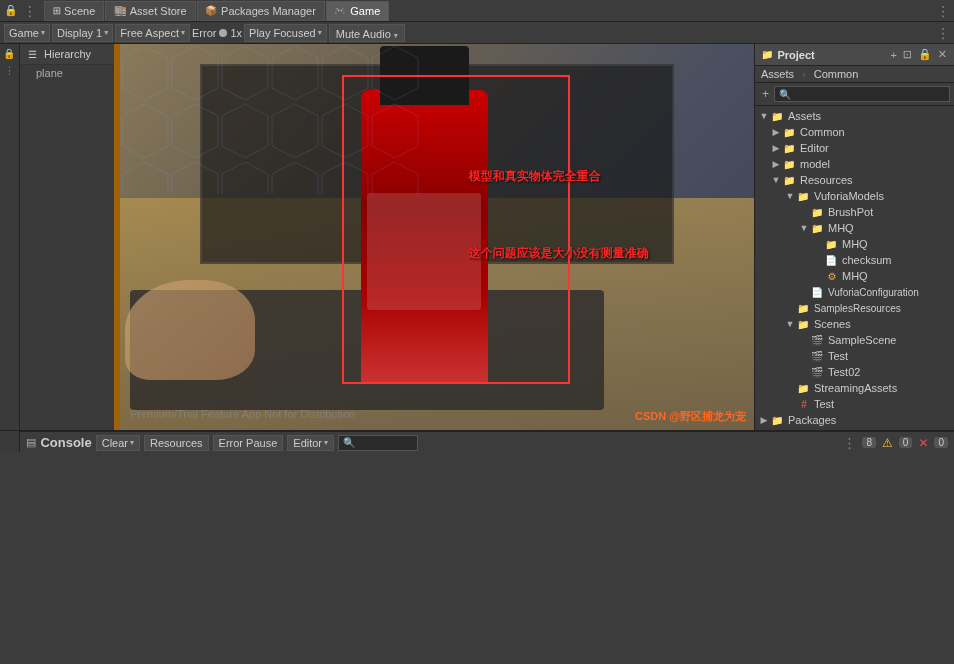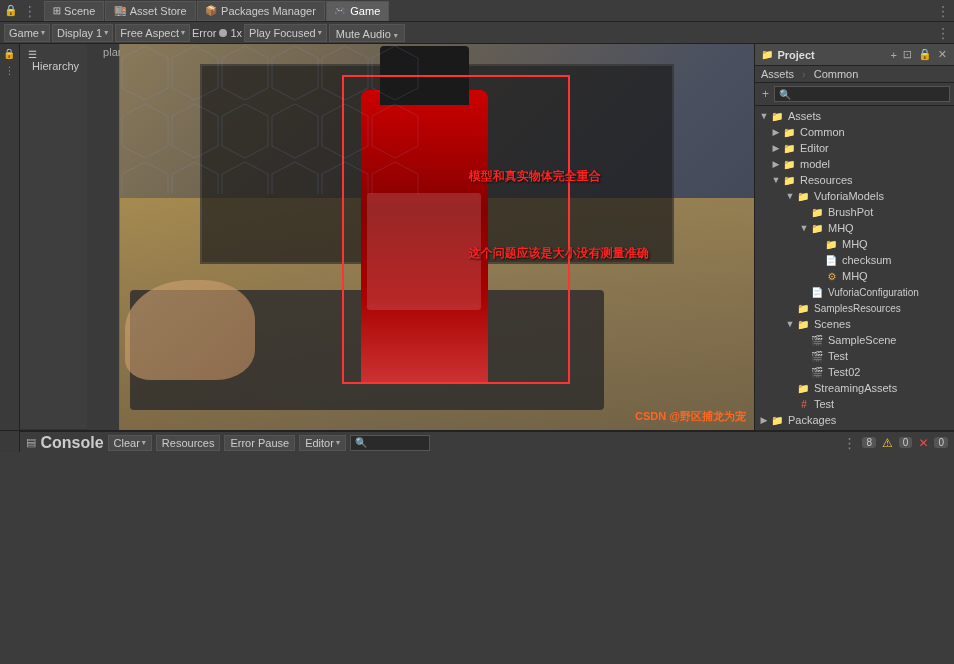--- a/index.html
+++ b/index.html
@@ -48,22 +48,23 @@
     }
     .dropdown-arrow {
       font-size: 8px;
       color: #aaa;
     }
 
     
     .left-panel {
       width: 100px;
       background: #3a3a3a;
-      border-right: 1px solid #a16207;
-      display: flex;
+      border-right: 6px solid #a16207;
+      display: flex;
+      flex-direction: column;
     }
     .left-panel-content {
       flex: 1;
       position: relative;
     }
     .hierarchy-title {
       font-size: 11px;
       padding: 4px 8px;
       color: #ccc;
       border-bottom: 1px solid #333;
@@ -292,21 +293,21 @@
     .console-bar {
       height: 22px;
       background: #3c3c3c;
       border-top: 1px solid #222;
       display: flex;
       align-items: center;
       padding: 0 6px;
       gap: 4px;
     }
     .console-label {
-      font-size: 16px;
+      font-size: 13px;
       color: #ccc;
       font-weight: bold;
     }
     .console-btn {
       display: flex;
       align-items: center;
       gap: 2px;
       padding: 1px 5px;
       background: #4a4a4a;
       border: 1px solid #555;
@@ -535,20 +536,23 @@
       <div class="fire-ext">
         <div class="fire-ext-top"></div>
         <div class="fire-ext-label"></div>
       </div>
 
       <div class="ar-box"></div>
 
       <div class="annotation" style="top: 32%; left: 55%; font-size:12px;">模型和真实物体完全重合</div>
       <div class="annotation" style="top: 52%; left: 55%; font-size:12px;">这个问题应该是大小没有测量准确</div>
 
+      <div class="vuforia-overlay">
+        <span>Premium/Trial Feature App Not for Distribution</span>
+      </div>
 
       <div class="watermark">CSDN  @野区捕龙为宠</div>
 
       <svg class="hex-bg" xmlns="http://www.w3.org/2000/svg">
         <defs>
           <pattern id="hexPattern" x="0" y="0" width="50" height="58" patternUnits="userSpaceOnUse">
             <polygon points="25,2 48,14 48,44 25,56 2,44 2,14" fill="none" stroke="#88aaff" stroke-width="1"></polygon>
           </pattern>
         </defs>
         <rect width="100%" height="100%" fill="url(#hexPattern)"></rect>

